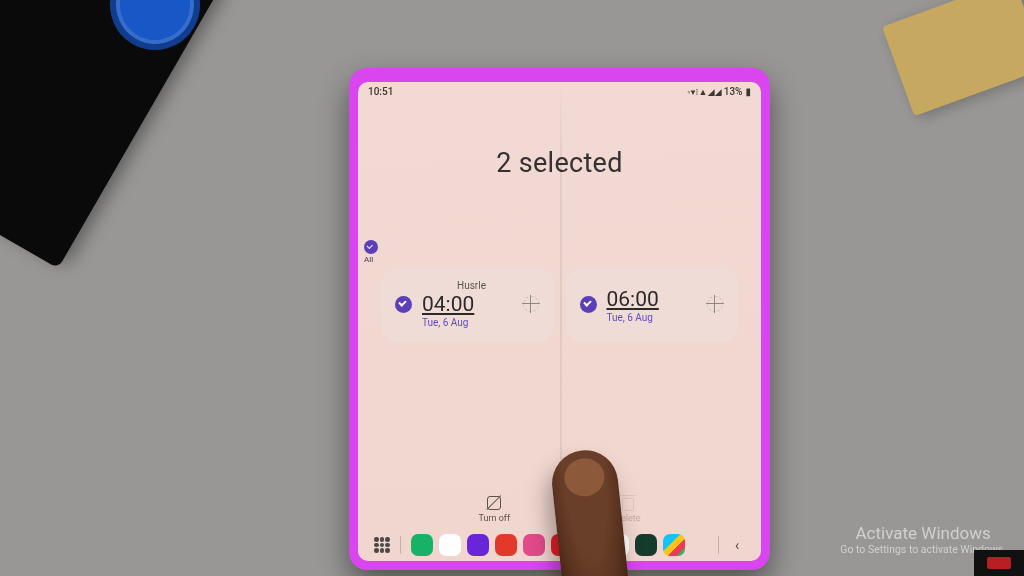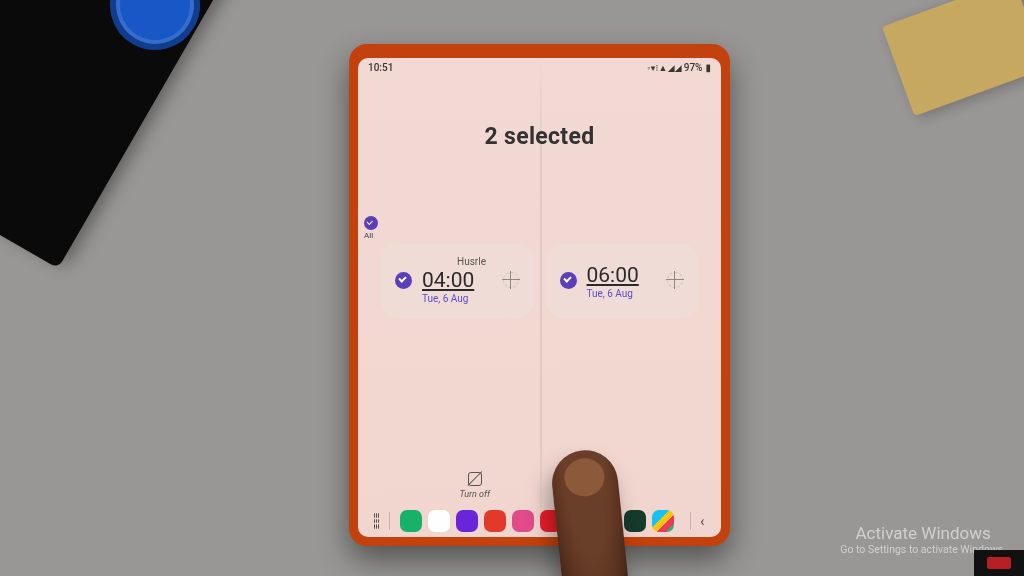--- a/index.html
+++ b/index.html
@@ -35,23 +35,23 @@
     background: #c9a95f;
     transform: rotate(-20deg);
     box-shadow: 4px 4px 14px rgba(0,0,0,.25);
     border-radius:4px;
     opacity:.95;
   }
 
   
   .device {
     position:absolute;
-    left: 349px; top: 44px;
-    width: 381px; height: 502px;
-    background: #c2410c;
+    left: 349px; top: 68px;
+    width: 421px; height: 502px;
+    background: #d946ef;
     border-radius: 18px;
     box-shadow: 0 14px 30px rgba(0,0,0,.45);
   }
   .screen {
     position:absolute; inset: 14px 9px 9px 9px;
     background: linear-gradient(178deg,#f2d9d3 0%, #f1d6cf 100%);
     border-radius: 10px;
     overflow: hidden;
   }
   .crease {
@@ -63,21 +63,21 @@
   .status {
     display:flex; justify-content:space-between; align-items:center;
     font-size:10px; color:#3a3632; padding:4px 10px 0;
     font-weight:500;
   }
   .status .right { display:flex; gap:3px; align-items:center; }
   .status .right span.icons { letter-spacing:-1px; font-size:9px;}
 
   
   .title-wrap { text-align:center; margin-top:50px; }
-  .title { font-size:23px; font-weight:700; color:#323232; letter-spacing:.3px;}
+  .title { font-size:27px; font-weight:400; color:#323232; letter-spacing:.3px;}
 
   
   .all-chip {
     position:absolute; left:6px; top:158px;
     display:flex; flex-direction:column; align-items:flex-start;
     font-size:8px; color:#3d3a4c;
   }
   .check-badge {
     width:14px;height:14px;border-radius:50%;
     background:#5b3fb8; position:relative; margin-bottom:1px;
@@ -130,21 +130,21 @@
     position:absolute; inset:1px; border:1px dashed #8e878255; border-radius:50%;
   }
 
   
   .actions {
     position:absolute; left:0; right:0; bottom:38px;
     display:flex; justify-content:center; gap:105px;
   }
   .action {
     display:flex; flex-direction:column; align-items:center; gap:2px;
-    color:#5a534d; font-size:9px;font-style:italic;
+    color:#5a534d; font-size:9px;
   }
   .turnoff-icon {
     width:16px;height:16px; position:relative;
   }
   .turnoff-icon .sq{position:absolute;inset:1px;border:1.4px solid #5a534d;border-radius:3px;}
   .turnoff-icon .slash{position:absolute;left:-2px;top:7px;width:20px;height:1.4px;background:#5a534d;transform:rotate(-45deg);}
   .delete-icon { width:16px;height:16px; position:relative; opacity:.35;}
   .delete-icon .can{position:absolute;left:2px;right:2px;top:3px;bottom:0;border:1.4px solid #5a534d;border-radius:2px;}
   .delete-icon .lid{position:absolute;left:0;right:0;top:0;height:2px;border-top:1.4px solid #5a534d;}
 
@@ -209,21 +209,21 @@
 <div class="wood-prop"></div>
 
 <div class="device">
   <div class="screen">
     <div class="crease"></div>
 
     <div class="status">
       <span>10:51</span>
       <div class="right">
         <span class="icons">◦ ▾ ⁝ ▲ ◢ ◢</span>
-        <span>97%</span>
+        <span>13%</span>
         <span>▮</span>
       </div>
     </div>
 
     <div class="title-wrap">
       <div class="title">2 selected</div>
     </div>
 
     <div class="all-chip">
       <div class="check-badge"></div>

